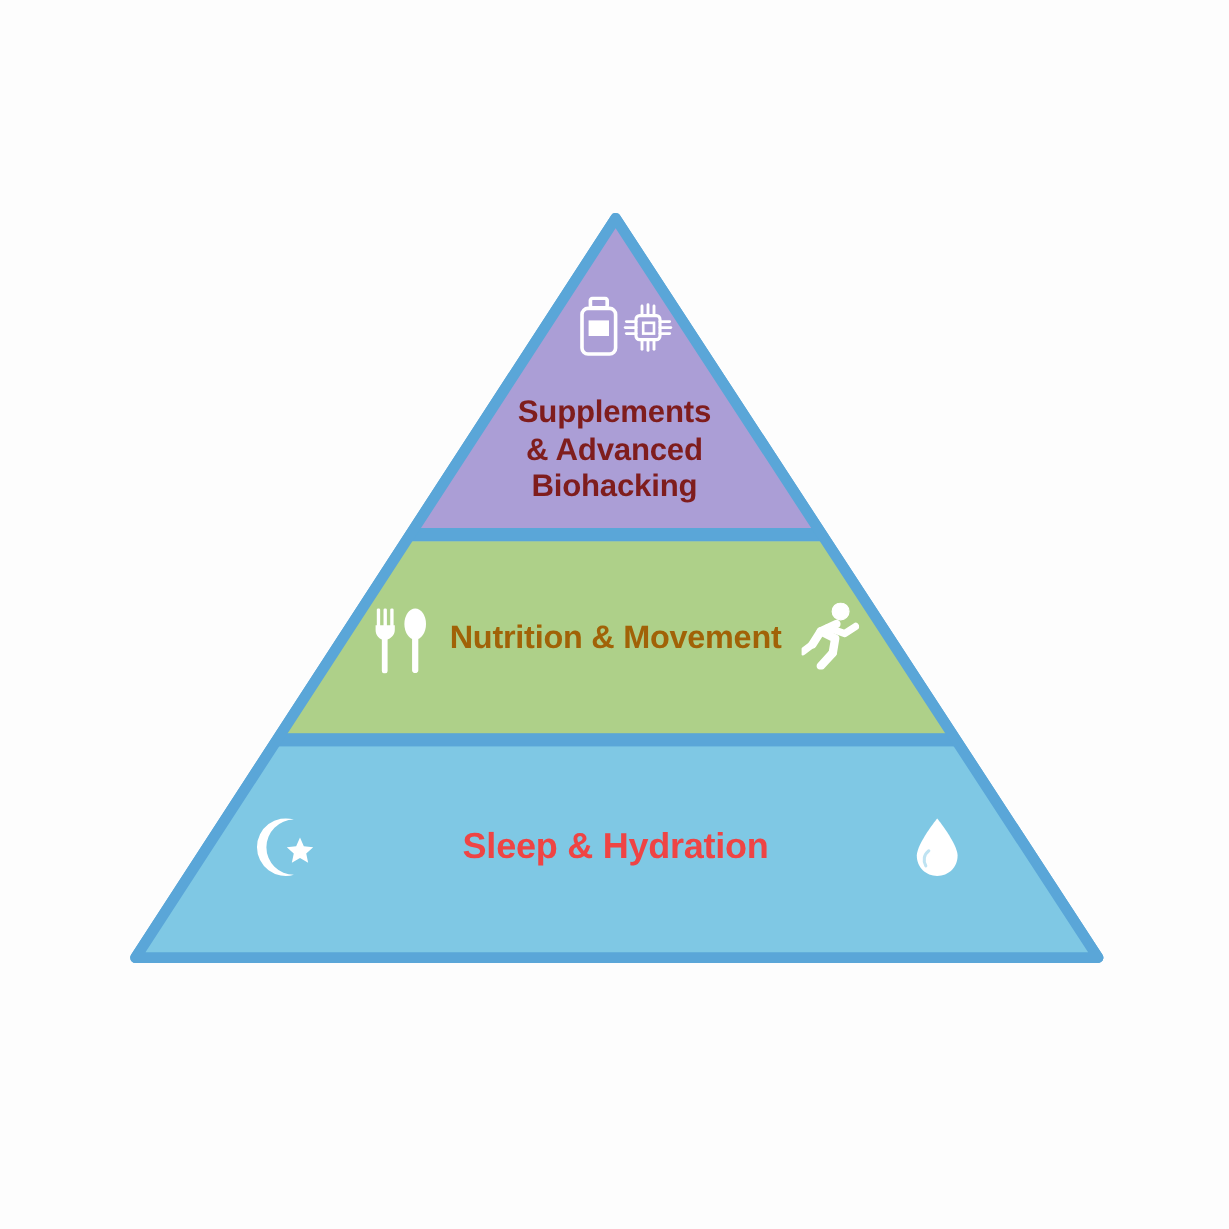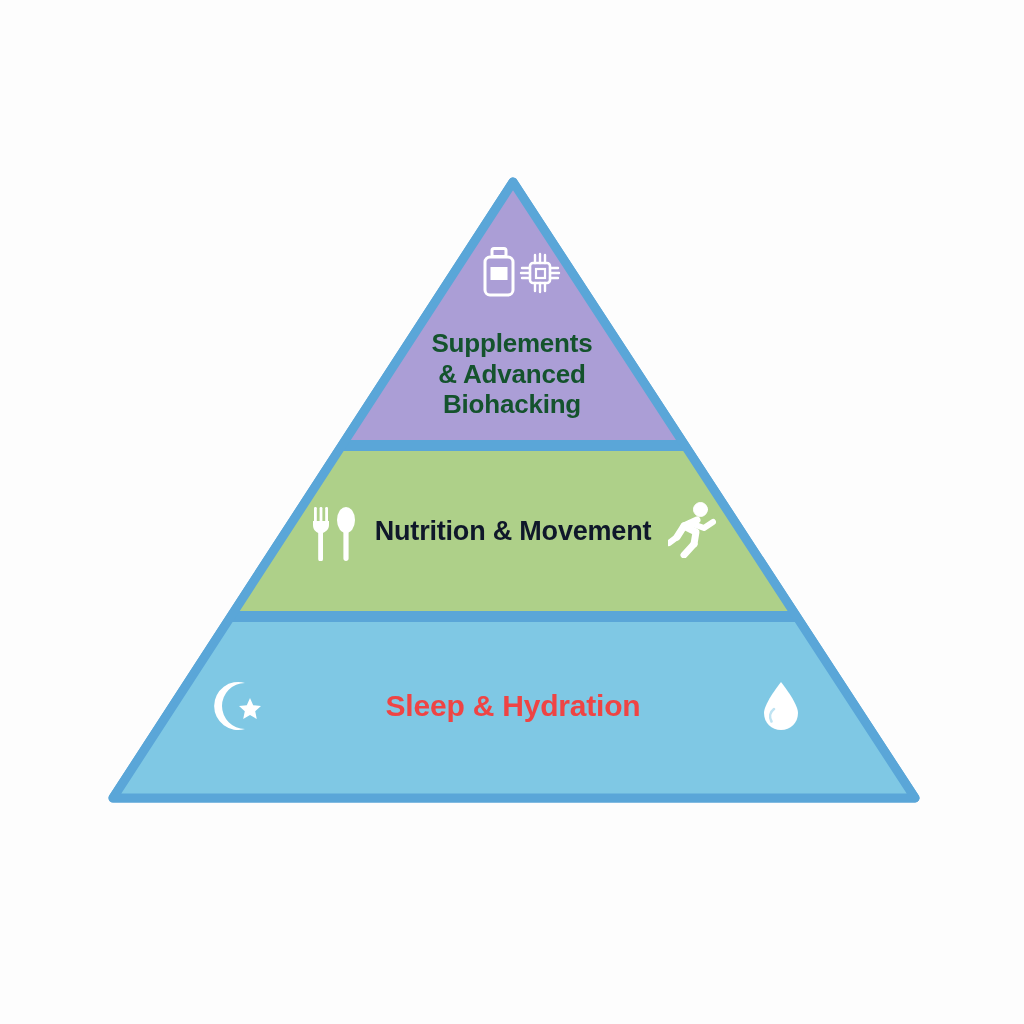--- a/index.html
+++ b/index.html
@@ -31,28 +31,28 @@
     font-weight: bold;
     line-height: 1.18;
     white-space: pre-line;
     letter-spacing: -0.2px;
   }
   #tier-top-label {
     left: 362px;
     top: 328px;
     width: 300px;
     font-size: 26px;
-    color: #14532d;
+    color: #7f1d1d;
   }
   #tier-middle-label {
     left: 330px;
     top: 516px;
     width: 366px;
     font-size: 27px;
-    color: #0f172a;
+    color: #a16207;
   }
   #tier-bottom-label {
     left: 330px;
     top: 688px;
     width: 366px;
     font-size: 30px;
     color: #ef4444;
   }
   .icon {
     position: absolute;

